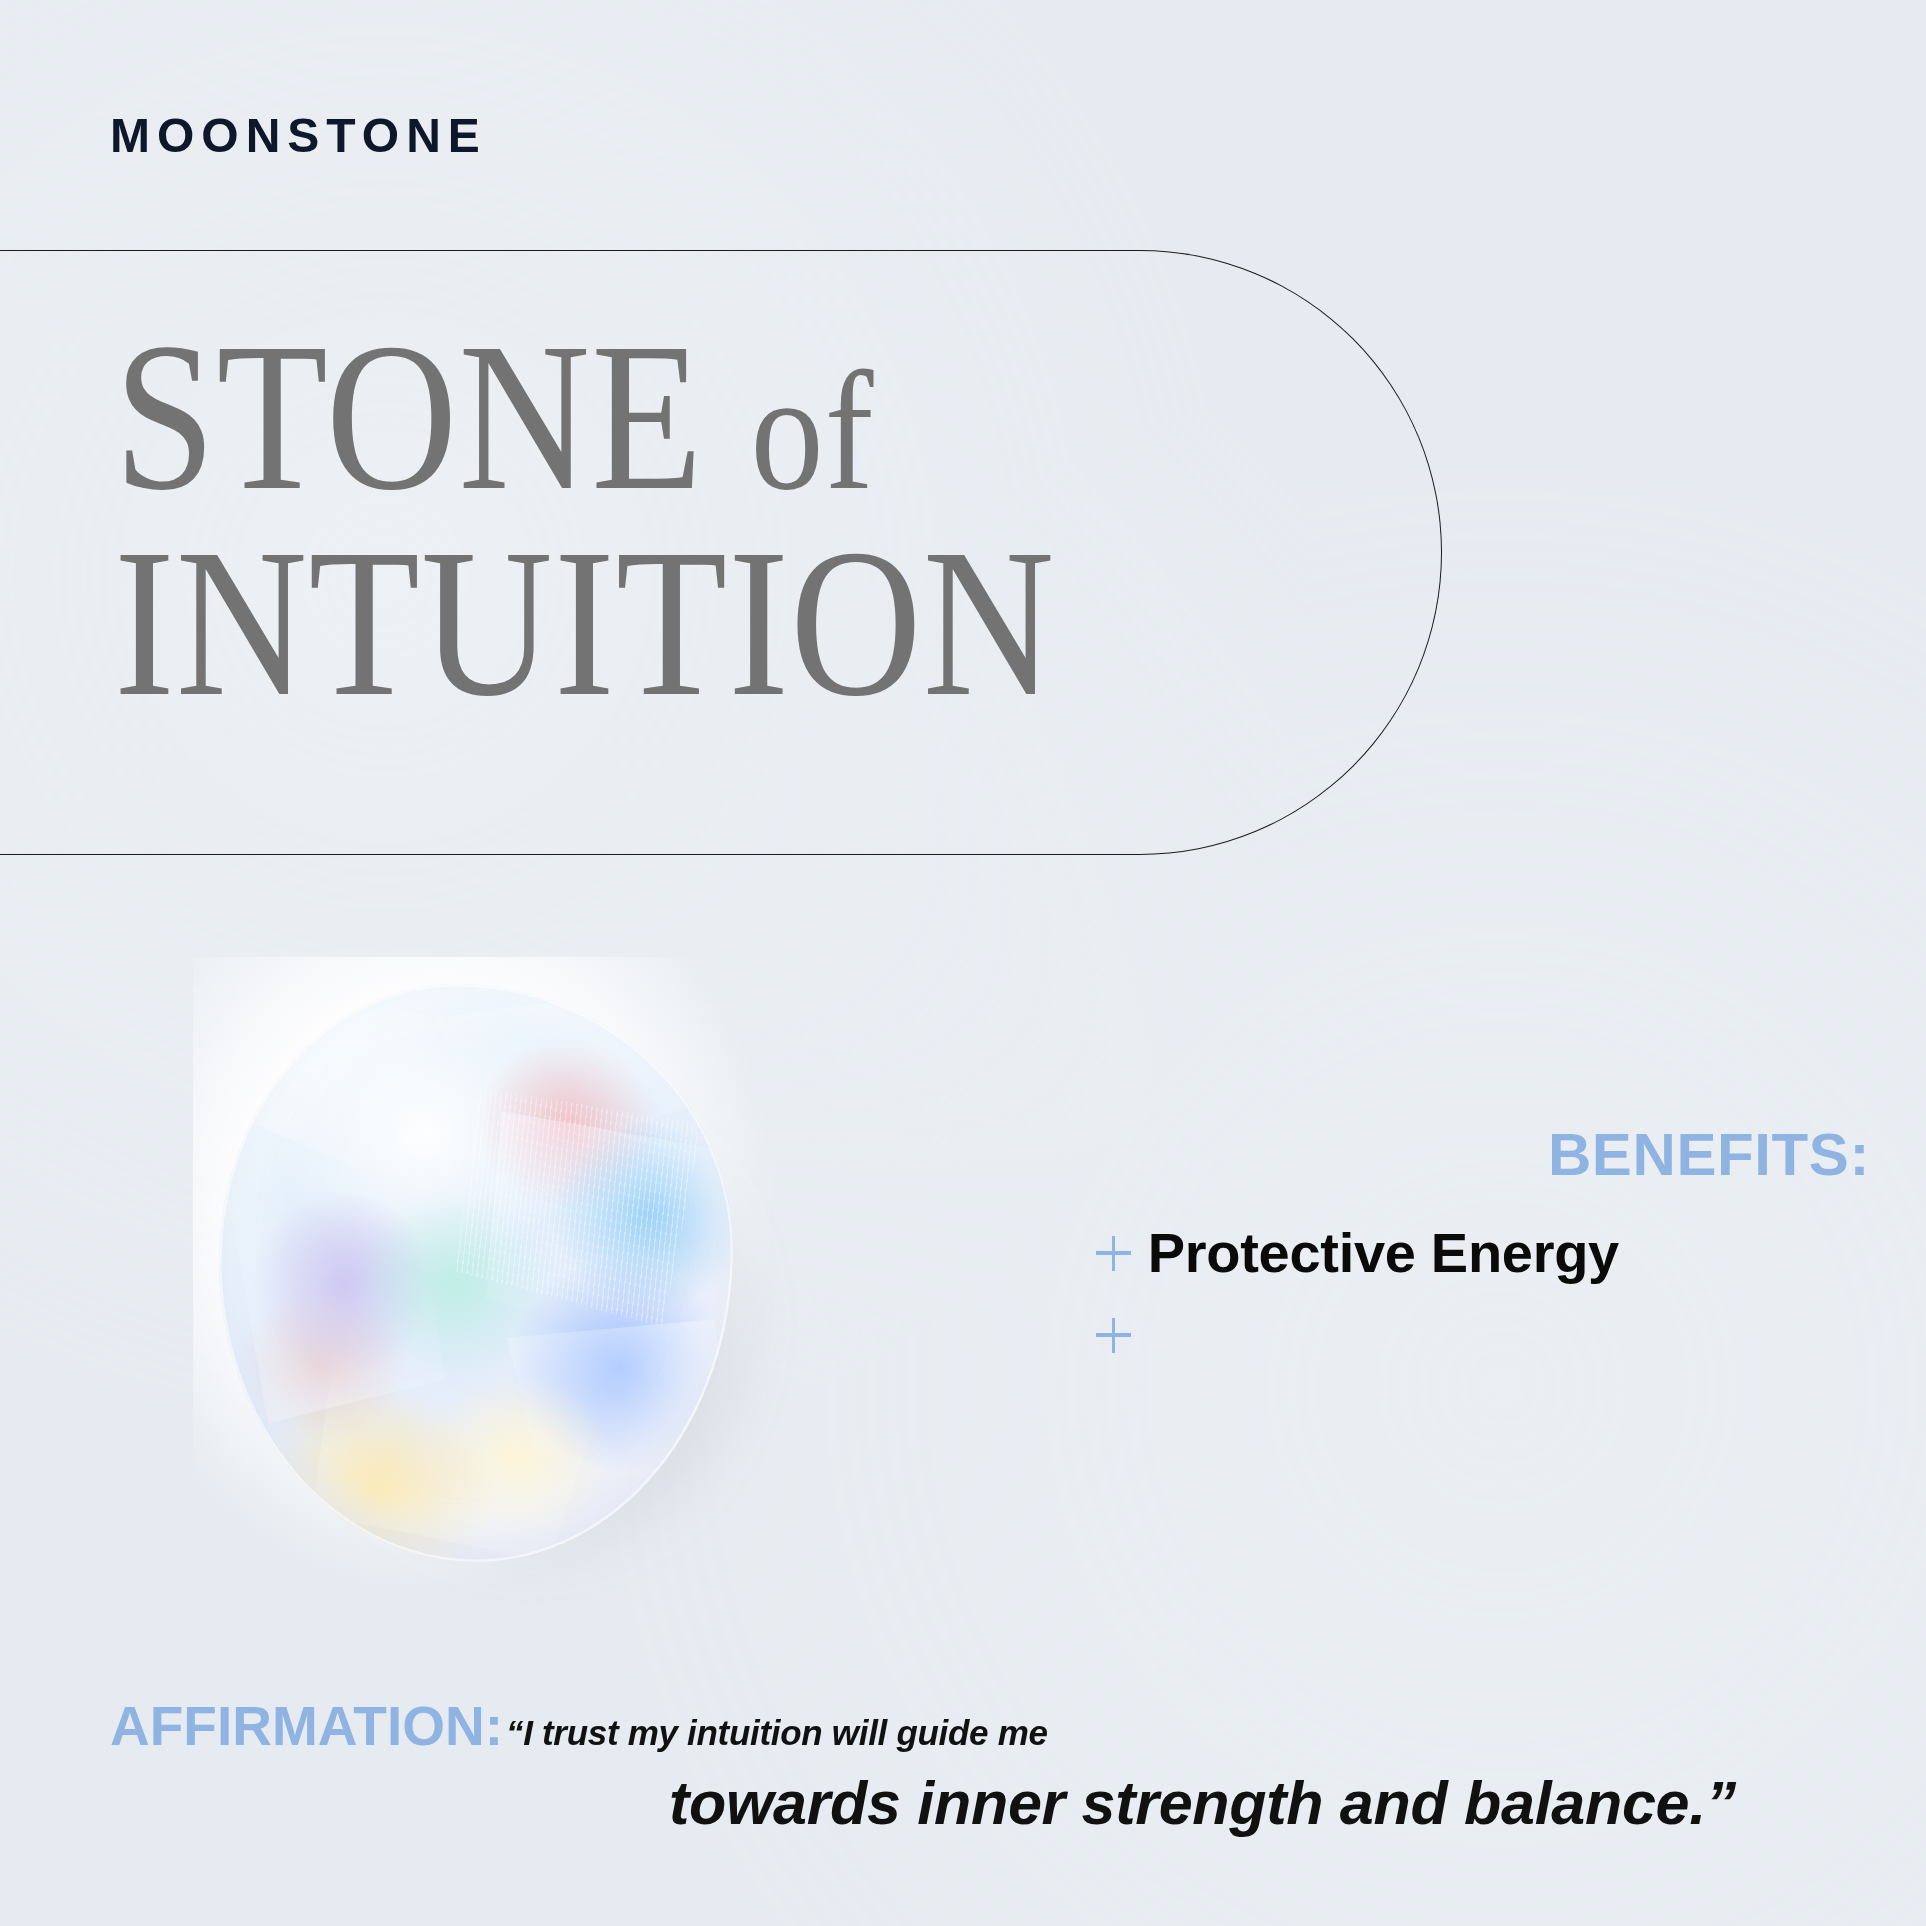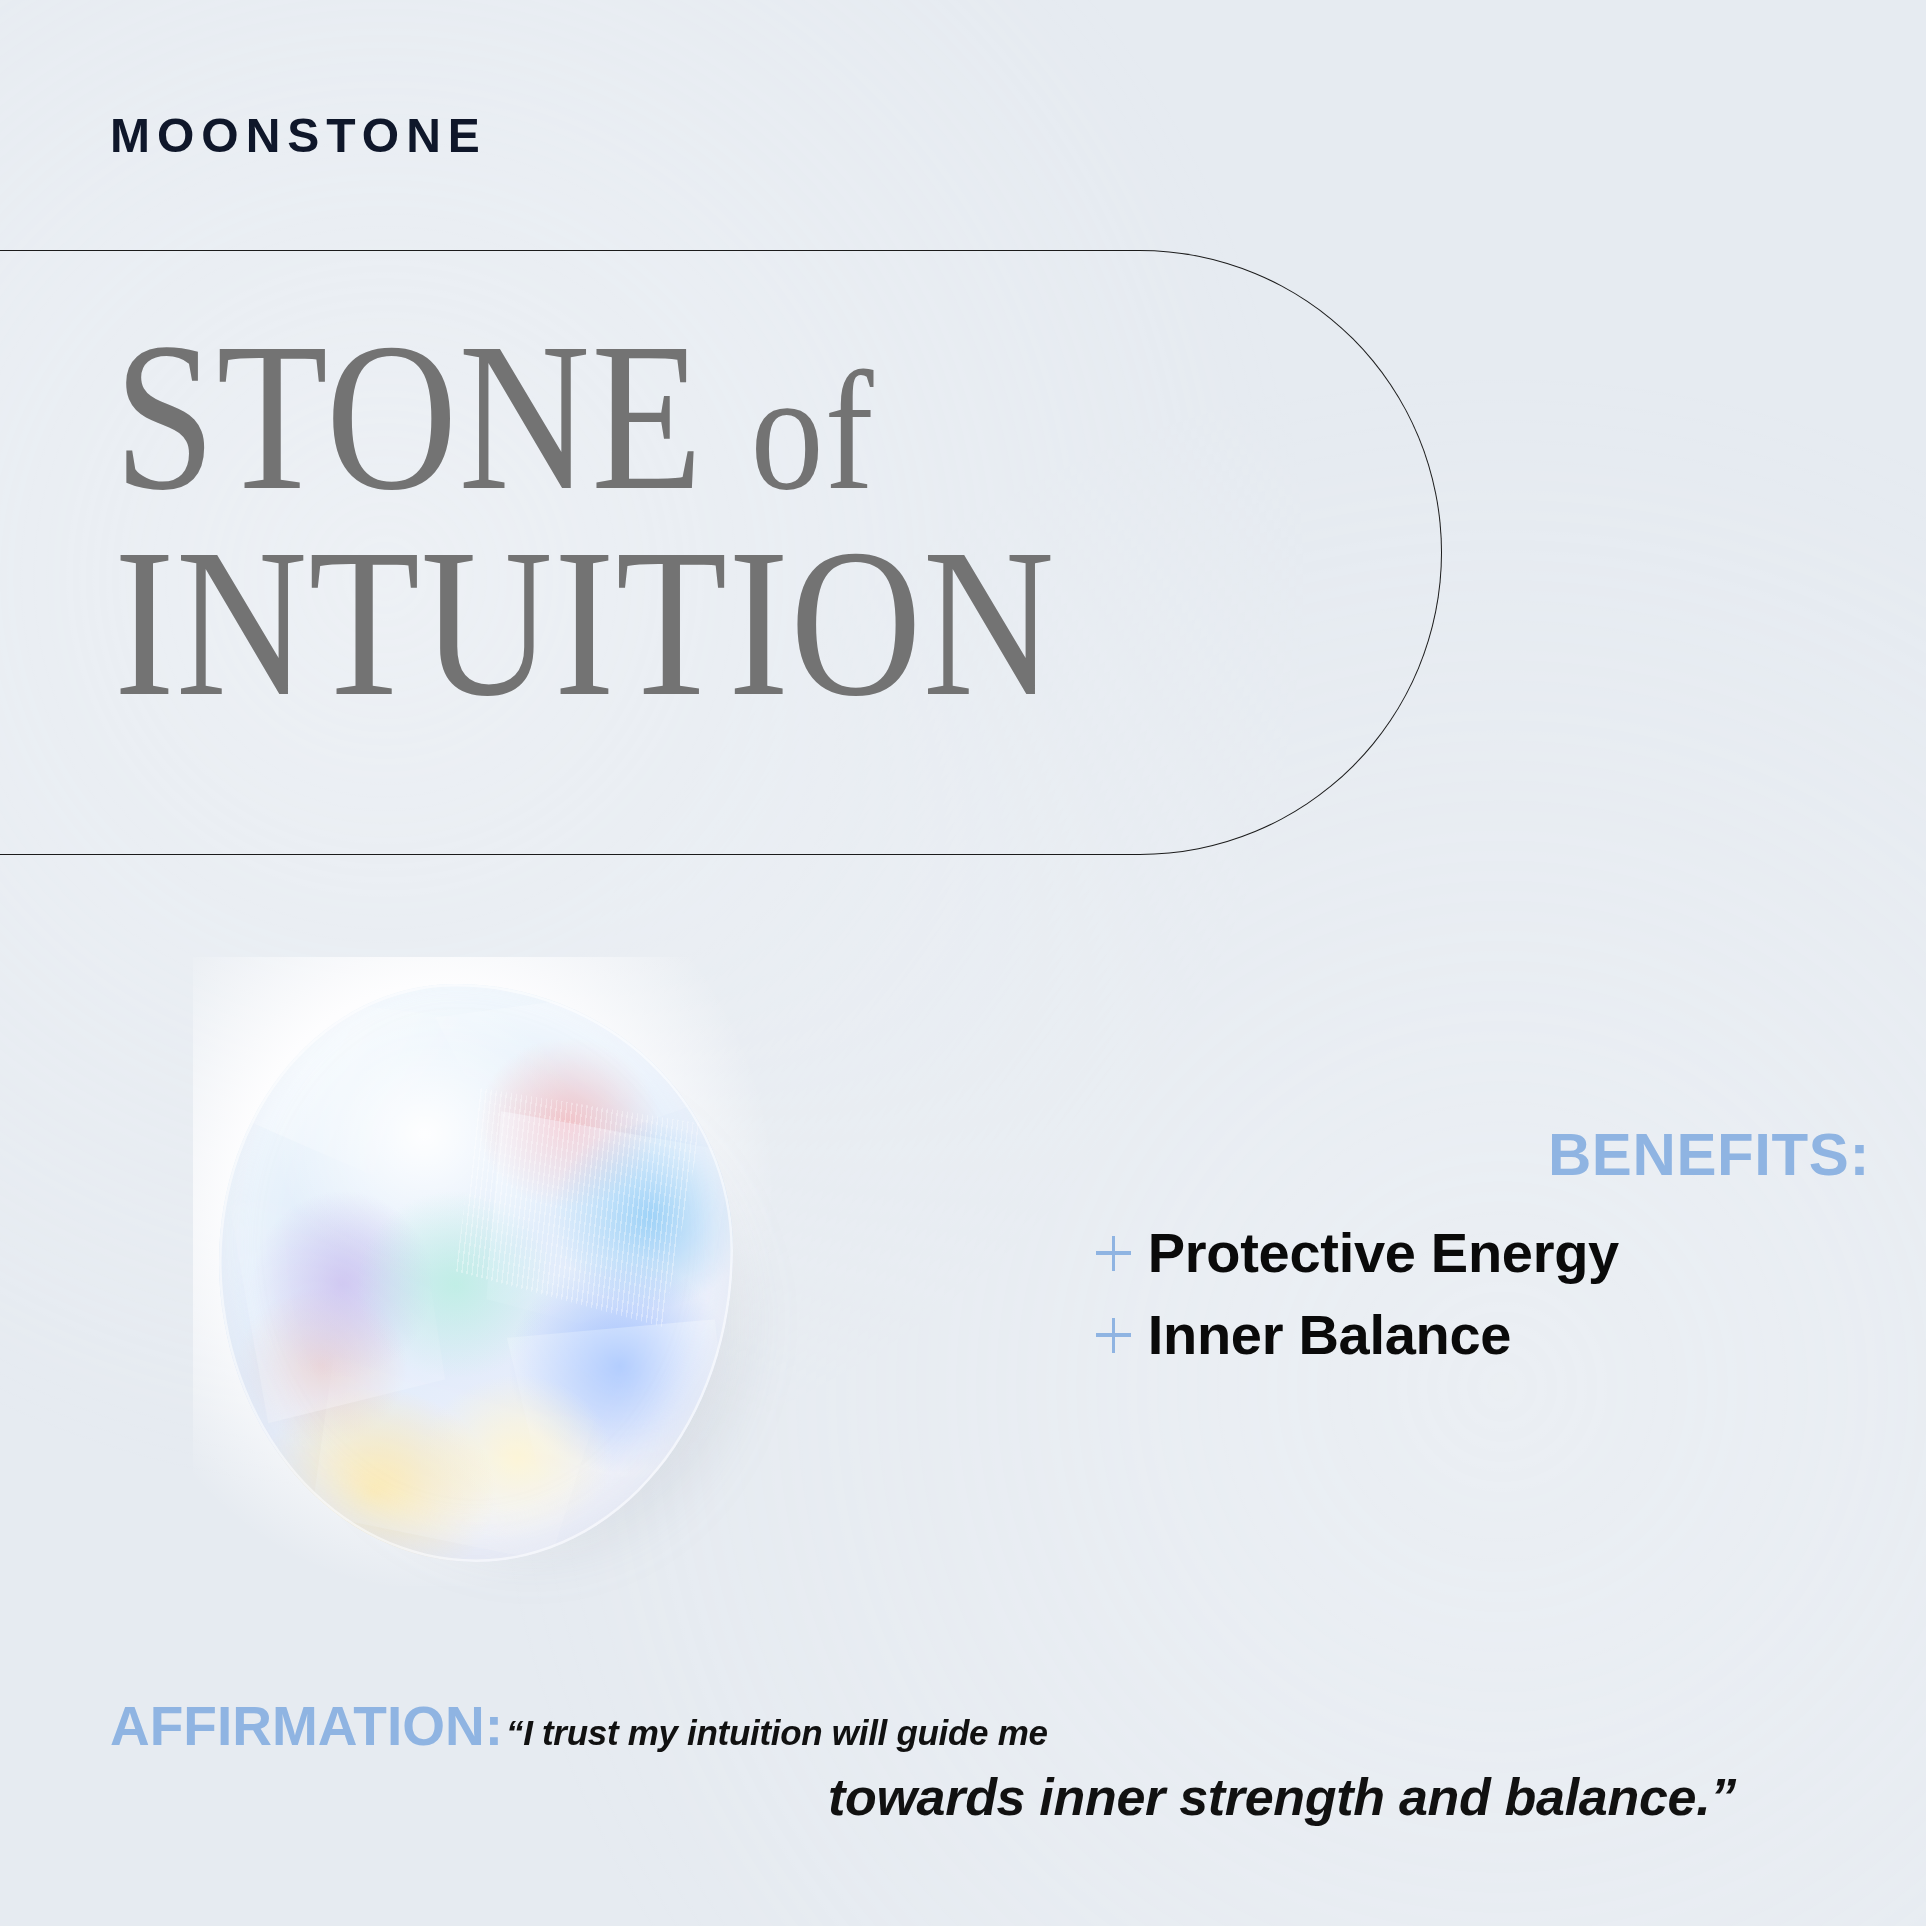--- a/index.html
+++ b/index.html
@@ -215,21 +215,21 @@
     font-style: italic;
     color: #111;
     letter-spacing: -0.3px;
   }
   #affirmation-lines {
     line-height: 1.32;
   }
   #affirmation-line2 {
     display: block;
     text-align: right;
-    font-size: 52px;
+    font-size: 61px;
     font-weight: 700;
     font-style: italic;
     color: #111;
     letter-spacing: -0.3px;
     padding-right: 95px;
   }
 </style>
 </head>
 <body>
 
@@ -264,21 +264,20 @@
   <div id="benefits">
     <div id="benefits-title">BENEFITS:</div>
 
     <div class="benefit-row">
       <span class="plus-icon"></span>
       <span class="benefit-label">Protective Energy</span>
     </div>
 
     <div class="benefit-row">
       <span class="plus-icon"></span>
-      <span class="benefit-label">Inner Balance</span>
     </div>
 
   </div>
 
   <div id="affirmation">
     <div id="affirmation-lines">
       <span id="affirmation-label">AFFIRMATION:</span>
       <span id="affirmation-quote">“I trust my intuition will guide me</span>
       <span id="affirmation-line2">towards inner strength and balance.”</span>
     </div>

